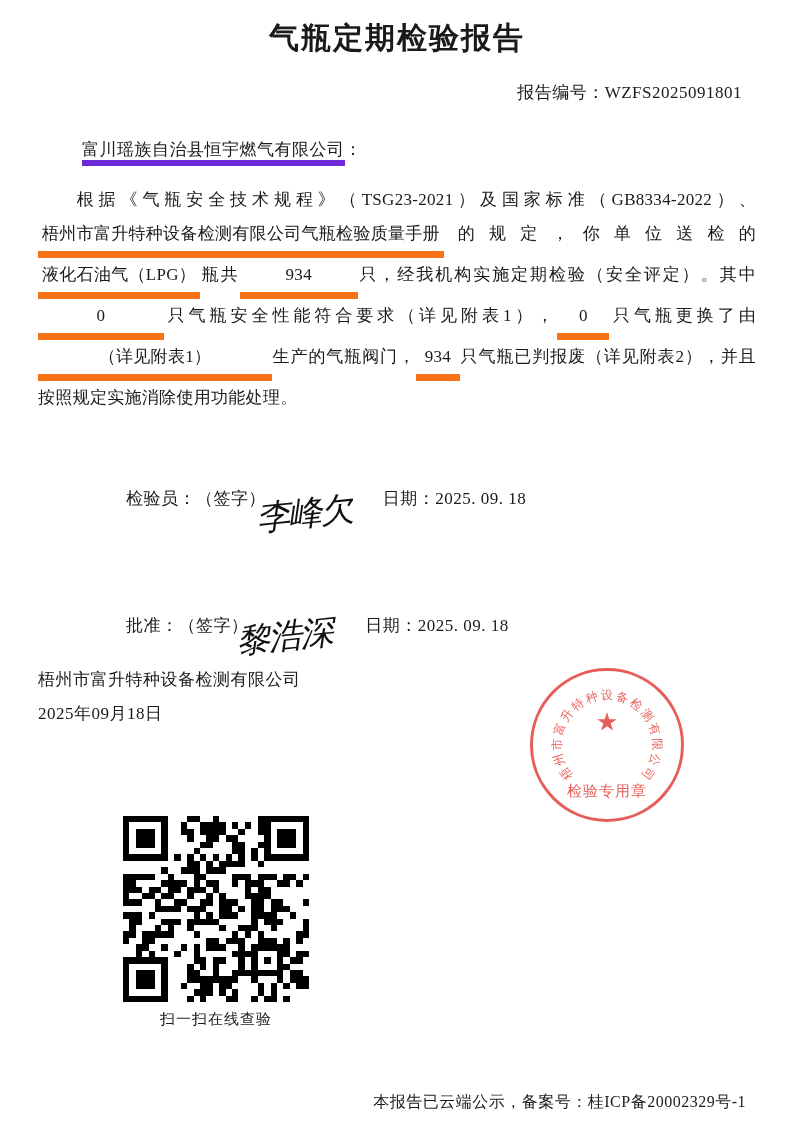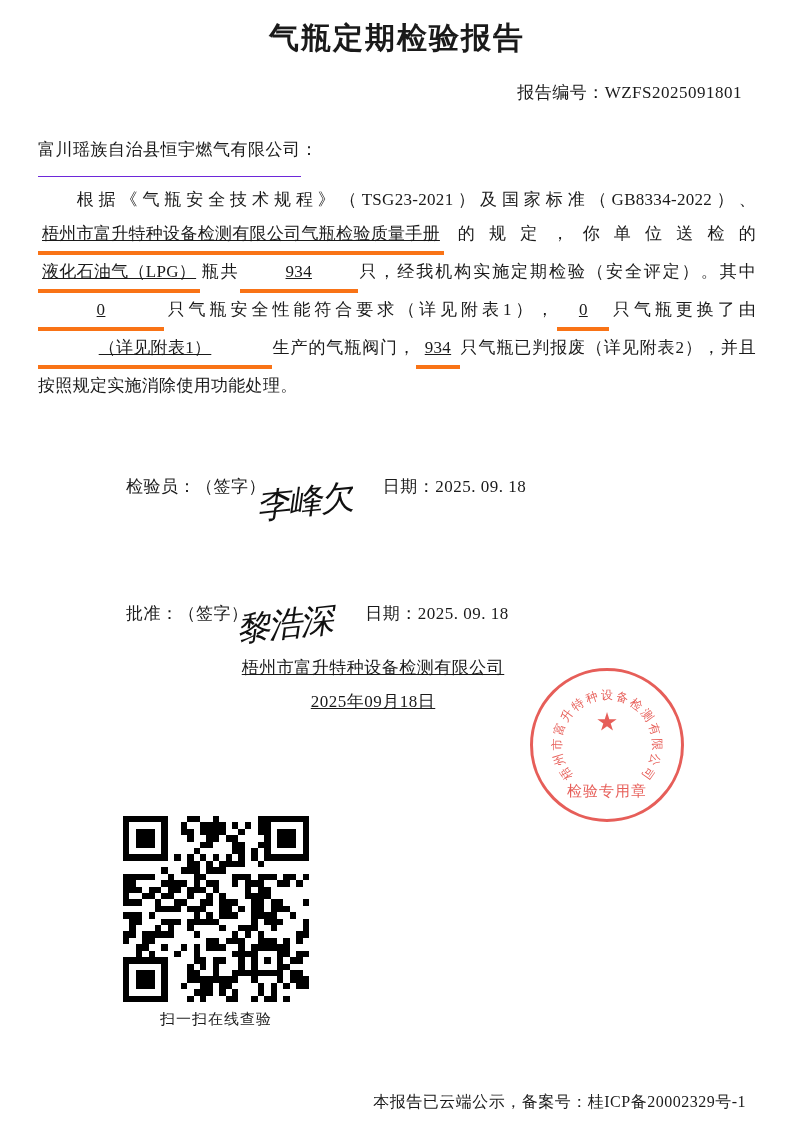--- a/index.html
+++ b/index.html
@@ -42,39 +42,39 @@
     letter-spacing: 0.5px;
   }
 
   
   .addressee {
     margin-top: 34px;
     font-size: 17px;
     letter-spacing: 0.5px;
   }
   .addressee .u {
-    border-bottom: 1px solid #6d28d9;
-    padding-bottom: 17px;
+    border-bottom: 6px solid #6d28d9;
+    padding-bottom: 1px;
+    margin-left: 44px;
   }
 
   
   .body-text {
     margin-top: 22px;
     font-size: 17px;
     line-height: 2.0;
     text-align: justify;
     letter-spacing: 0.3px;
   }
   .body-text .indent { display: inline-block; width: 34px; }
   .fill {
     display: inline-block;
-    border-bottom: 4px solid #f97316;
+    border-bottom: 7px solid #f97316;
     text-align: center;
     padding: 0 4px;
-    text-decoration: underline;
   }
   .fill.w-manual  { min-width: 330px; }
   .fill.w-gas     { min-width: 140px; }
   .fill.w-count   { min-width: 110px; }
   .fill.w-zero    { min-width: 118px; }
   .fill.w-zero-s  { min-width: 44px; }
   .fill.w-valve   { min-width: 226px; }
   .fill.w-num2    { min-width: 36px; }
 
   
@@ -96,26 +96,25 @@
     transform: rotate(-6deg);
     white-space: nowrap;
     letter-spacing: -2px;
   }
   .hw-inspector { left: 218px; top: 4px; }
   .hw-approver  { left: 198px; top: 0px; }
 
   
   .issuer {
     margin-top: 26px;
-    text-align: center;
+    text-align: left;
     padding-right: 48px;
     font-size: 17px;
     line-height: 2.0;
     letter-spacing: 0.5px;
-    text-decoration: underline;
   }
   .seal {
     position: absolute;
     left: 530px;
     top: 650px;
     width: 148px;
     height: 148px;
     border: 3px solid #e0322b;
     border-radius: 50%;
     color: #e0322b;

